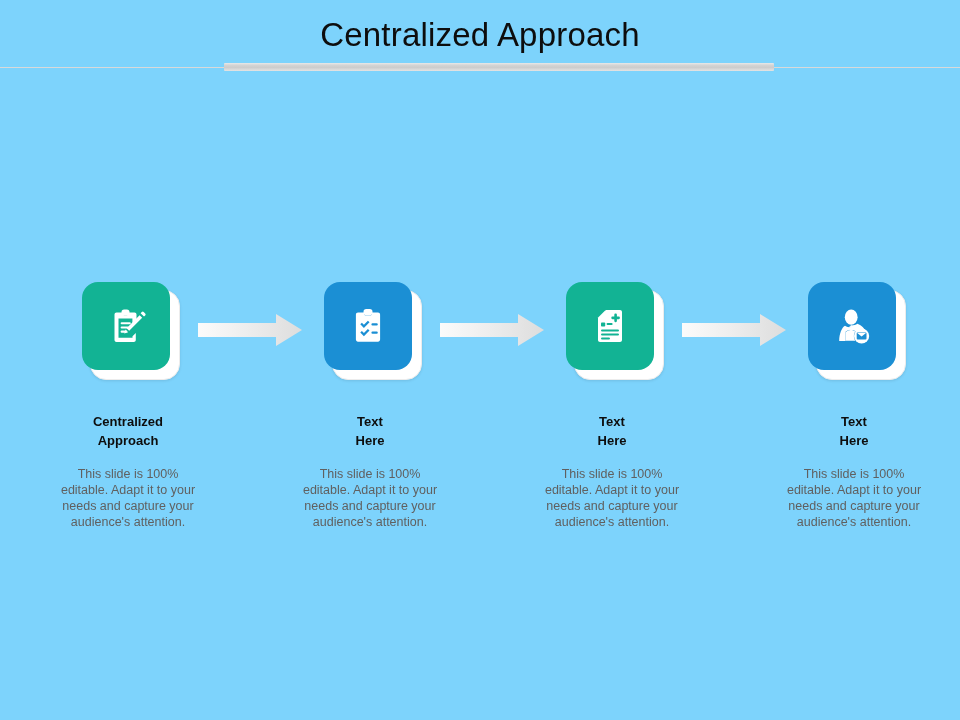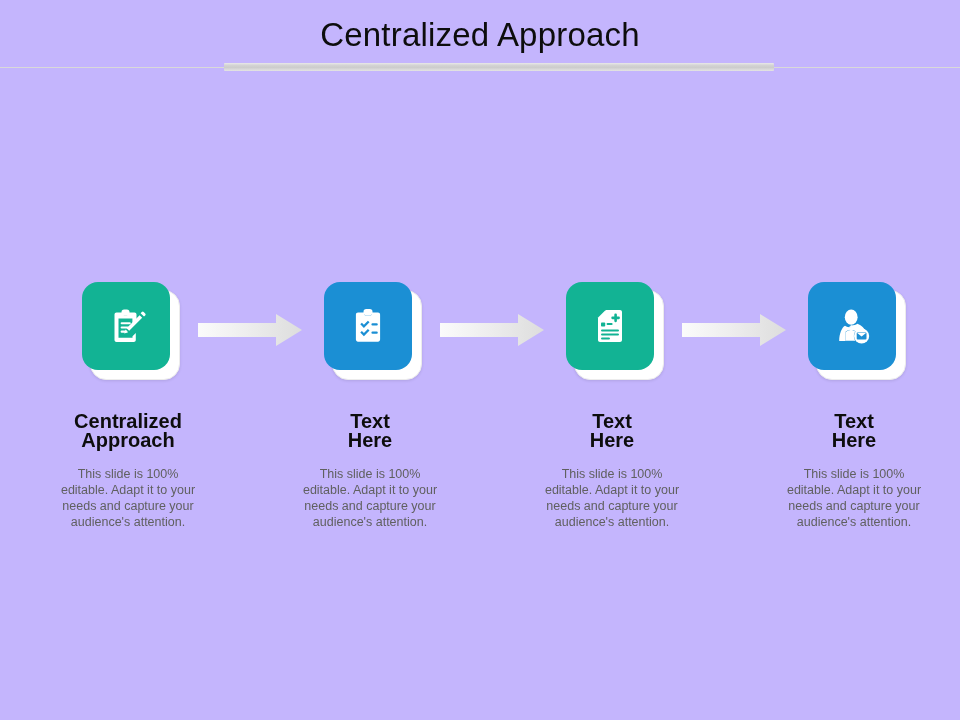--- a/index.html
+++ b/index.html
@@ -14,21 +14,21 @@
     font-family: "Liberation Sans", sans-serif;
     overflow: hidden;
     position: relative;
   }
 
   
   .slide {
     position: relative;
     width: 960px;
     height: 720px;
-    background: #c4b5fd;
+    background: #7dd3fc;
   }
 
   
   .slide-title {
     position: absolute;
     left: 0;
     top: 14px;
     width: 960px;
     text-align: center;
     font-size: 33px;
@@ -117,21 +117,21 @@
     width: 960px;
     height: 150px;
   }
   .caption {
     position: absolute;
     top: 0;
     width: 182px;
     text-align: center;
   }
   .caption-heading {
-    font-size: 20px;
+    font-size: 13px;
     font-weight: bold;
     color: #0d0d0d;
     line-height: 19px;
     margin: 0 0 4px 0;
     white-space: pre-line;
   }
   .caption-body {
     font-size: 12.5px;
     font-weight: 400;
     color: #606060;

